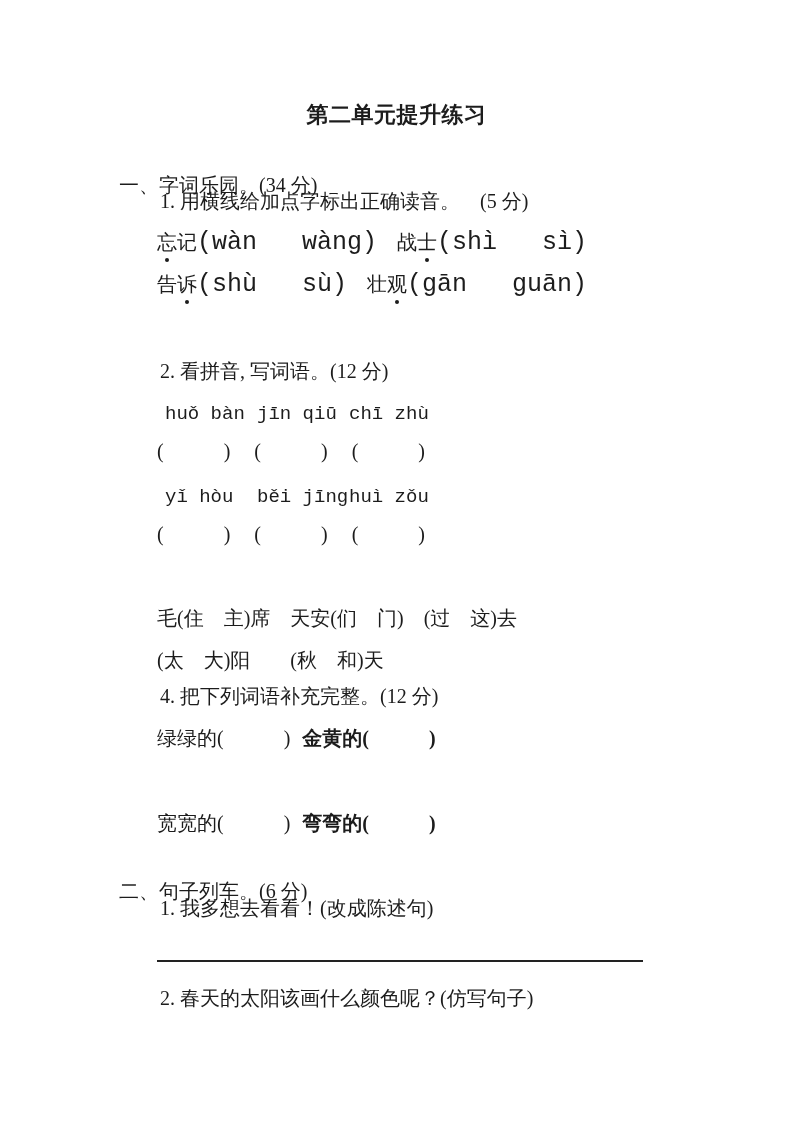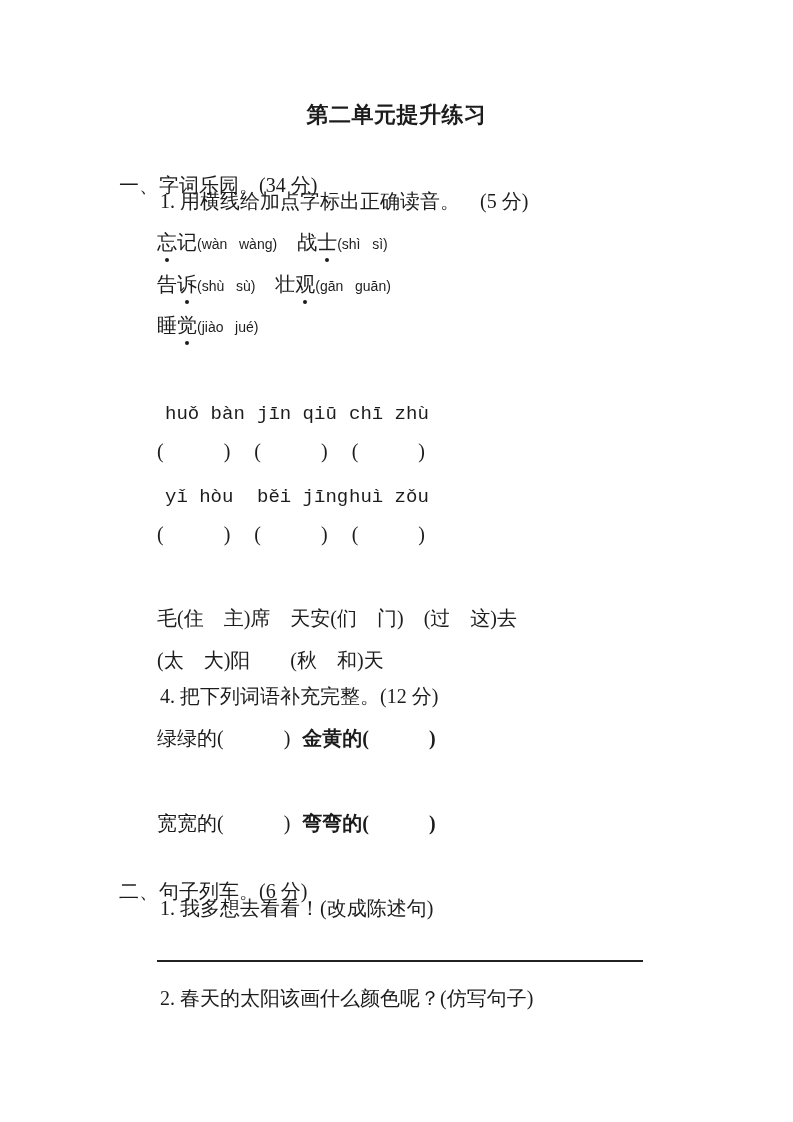--- a/index.html
+++ b/index.html
@@ -43,22 +43,22 @@
     position: absolute;
     left: 50%;
     bottom: -6px;
     transform: translateX(-50%);
     width: 4px;
     height: 4px;
     border-radius: 50%;
     background: #1c1c1c;
   }
   .py {
-    font-family: Liberation Sans, sans-serif;
-    font-size: 14px;
+    font-family: Liberation Mono, monospace;
+    font-size: 25px;
     white-space: pre;
   }
 
   
   .pyw {
     display: inline-block;
     width: 92px;
     font-family: Liberation Mono, monospace;
     font-size: 19px;
     white-space: pre;
@@ -89,22 +89,22 @@
   <div class="title">第二单元提升练习</div>
 
   <div class="line lvl1" style="top:150px">一、字词乐园。(34 分)</div>
 
   <div class="line lvl2" style="top:187px">1. 用横线给加点字标出正确读音。　(5 分)</div>
 
   <div class="line content" style="top:228px"><span class="wg"><span class="ch dot">忘</span><span class="ch">记</span><span class="py">(wàn   wàng)</span></span><span class="wg gap"><span class="ch">战</span><span class="ch dot">士</span><span class="py">(shì   sì)</span></span></div>
 
   <div class="line content" style="top:270px"><span class="wg"><span class="ch">告</span><span class="ch dot">诉</span><span class="py">(shù   sù)</span></span><span class="wg gap"><span class="ch">壮</span><span class="ch dot">观</span><span class="py">(gān   guān)</span></span></div>
 
-  <div class="line content" style="top:311px"><span class="wg"><span class="ch">睡</span><span class="ch dot">觉</span><span class="py">(jiào   jué)</span></span></div>
 
+  <div class="line lvl2" style="top:357px">2. 看拼音, 写词语。(12 分)</div>
 
   <div class="line pyline" style="top:398px"><span class="pyw">huǒ bàn</span><span class="pyw">jīn qiū</span><span class="pyw">chī zhù</span></div>
 
   <div class="line content" style="top:437px"><span class="blank">(　　　)</span><span class="blank">(　　　)</span><span class="blank">(　　　)</span></div>
 
   <div class="line pyline" style="top:481px"><span class="pyw">yǐ hòu</span><span class="pyw">běi jīng</span><span class="pyw">huì zǒu</span></div>
 
   <div class="line content" style="top:520px"><span class="blank">(　　　)</span><span class="blank">(　　　)</span><span class="blank">(　　　)</span></div>
 
 

